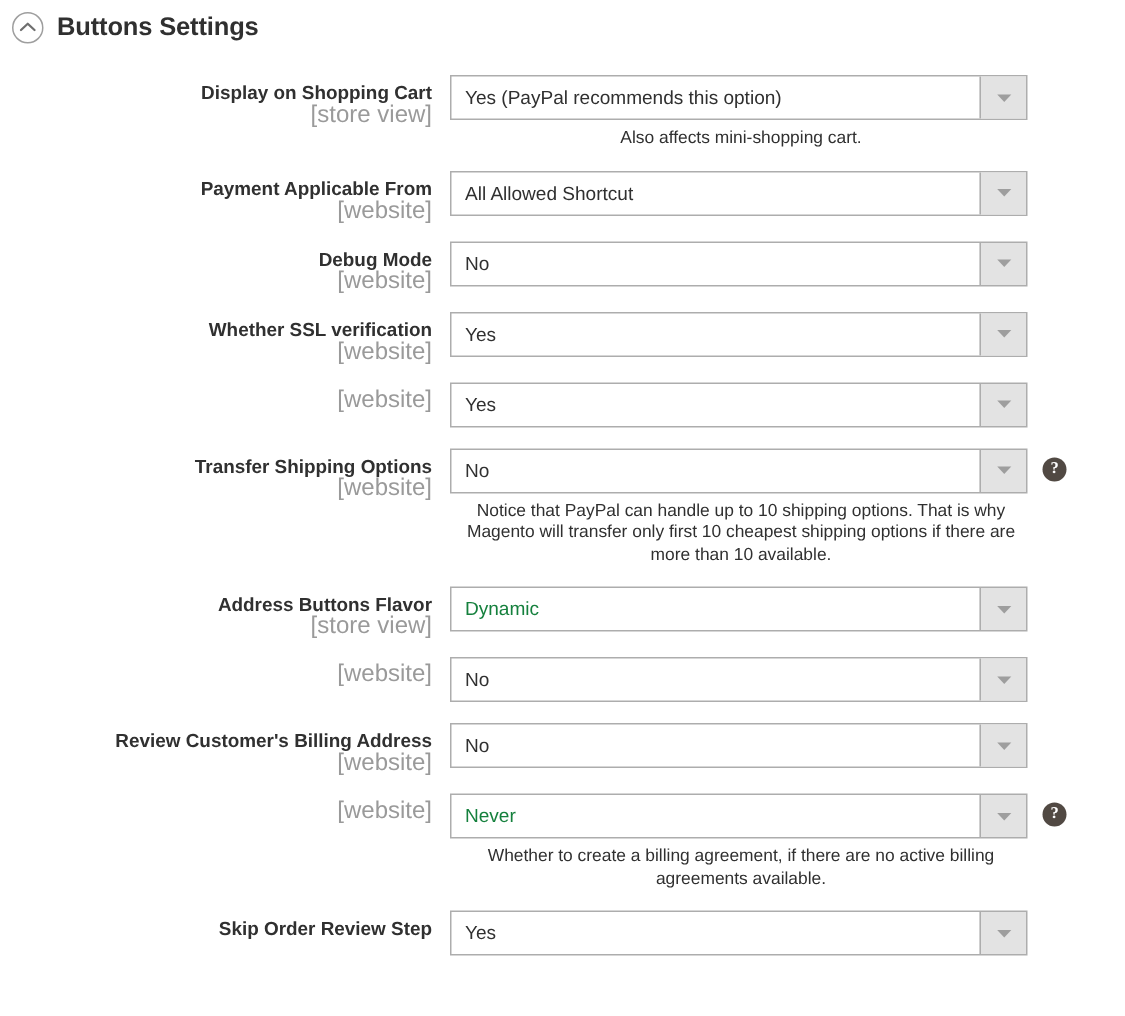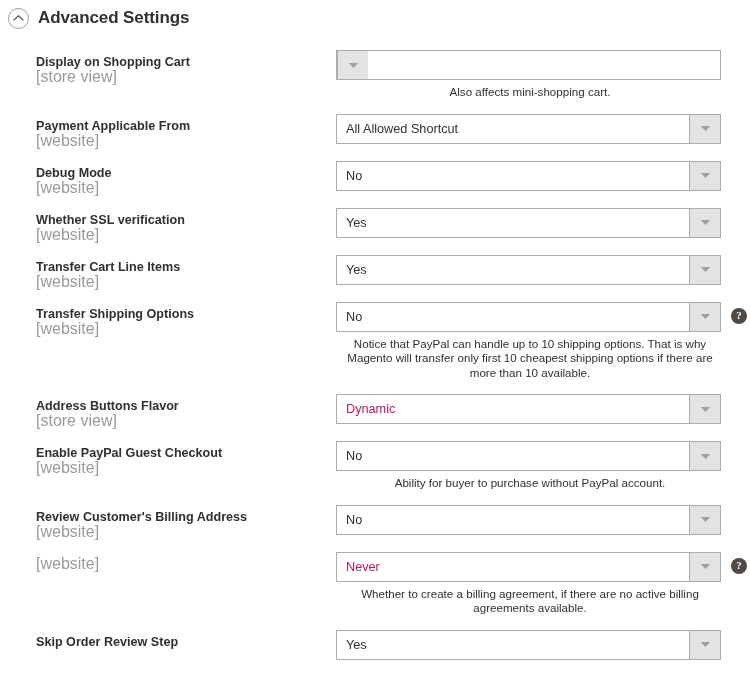--- a/index.html
+++ b/index.html
@@ -50,25 +50,24 @@
     padding-top: 19px;
   }
   .row {
     display: flex;
     align-items: flex-start;
     margin-bottom: 14px;
   }
   .label-col {
     width: 300px;
     flex: 0 0 300px;
-    text-align: left;
+    text-align: right;
     padding-right: 12px;
     box-sizing: border-box;
     padding-top: 5px;
-    margin-left: 36px;
   }
   .label-text {
     font-size: 12.6px;
     font-weight: bold;
     color: #303030;
     line-height: 15px;
     display: block;
   }
   .label-scope {
     font-size: 16px;
@@ -95,21 +94,21 @@
     flex: 1 1 auto;
     display: flex;
     align-items: center;
     padding-left: 9px;
     font-size: 12.7px;
     color: #303030;
     line-height: 28px;
     white-space: nowrap;
     overflow: hidden;
   }
-  .select-value.muted { color: #be185d; }
+  .select-value.muted { color: #15803d; }
   .select-arrow {
     flex: 0 0 30px;
     width: 30px;
     background: #e3e3e3;
     border-left: 1px solid #adadad;
     display: flex;
     align-items: center;
     justify-content: center;
   }
   .select-arrow svg { display: block; }
@@ -144,31 +143,32 @@
 </style>
 </head>
 <body>
 
 <div class="section-header">
   <span class="collapse-icon">
     <svg width="11" height="8" viewBox="0 0 11 8" aria-hidden="true">
       <path d="M1 6 L5.5 1.8 L10 6" fill="none" stroke="#6f6f6f" stroke-width="1.5" stroke-linecap="round" stroke-linejoin="round"></path>
     </svg>
   </span>
-  <span class="section-title">Advanced Settings</span>
+  <span class="section-title">Buttons Settings</span>
 </div>
 
 <div class="form" id="form-root">
     <div class="row">
       <div class="label-col">
         <span class="label-text">Display on Shopping Cart</span>
         <span class="label-scope">[store view]</span>
       </div>
       <div class="field-col">
         <div class="select-wrap">
+          <div class="select-value">Yes (PayPal recommends this option)</div>
           <div class="select-arrow">
             <svg width="11" height="7" viewBox="0 0 11 7" aria-hidden="true">
               <path d="M0.8 1 L10.2 1 L5.5 6 Z" fill="#9e9e9e"></path>
             </svg>
           </div>
         </div>
         <div class="note">Also affects mini-shopping cart.</div>
       </div>
     </div>
     <div class="row">
@@ -214,21 +214,20 @@
           <div class="select-arrow">
             <svg width="11" height="7" viewBox="0 0 11 7" aria-hidden="true">
               <path d="M0.8 1 L10.2 1 L5.5 6 Z" fill="#9e9e9e"></path>
             </svg>
           </div>
         </div>
       </div>
     </div>
     <div class="row">
       <div class="label-col">
-        <span class="label-text">Transfer Cart Line Items</span>
         <span class="label-scope">[website]</span>
       </div>
       <div class="field-col">
         <div class="select-wrap">
           <div class="select-value">Yes</div>
           <div class="select-arrow">
             <svg width="11" height="7" viewBox="0 0 11 7" aria-hidden="true">
               <path d="M0.8 1 L10.2 1 L5.5 6 Z" fill="#9e9e9e"></path>
             </svg>
           </div>
@@ -266,33 +265,31 @@
           <div class="select-arrow">
             <svg width="11" height="7" viewBox="0 0 11 7" aria-hidden="true">
               <path d="M0.8 1 L10.2 1 L5.5 6 Z" fill="#9e9e9e"></path>
             </svg>
           </div>
         </div>
       </div>
     </div>
     <div class="row">
       <div class="label-col">
-        <span class="label-text">Enable PayPal Guest Checkout</span>
         <span class="label-scope">[website]</span>
       </div>
       <div class="field-col">
         <div class="select-wrap">
           <div class="select-value">No</div>
           <div class="select-arrow">
             <svg width="11" height="7" viewBox="0 0 11 7" aria-hidden="true">
               <path d="M0.8 1 L10.2 1 L5.5 6 Z" fill="#9e9e9e"></path>
             </svg>
           </div>
         </div>
-        <div class="note">Ability for buyer to purchase without PayPal account.</div>
       </div>
     </div>
     <div class="row">
       <div class="label-col">
         <span class="label-text">Review Customer's Billing Address</span>
         <span class="label-scope">[website]</span>
       </div>
       <div class="field-col">
         <div class="select-wrap">
           <div class="select-value">No</div>

